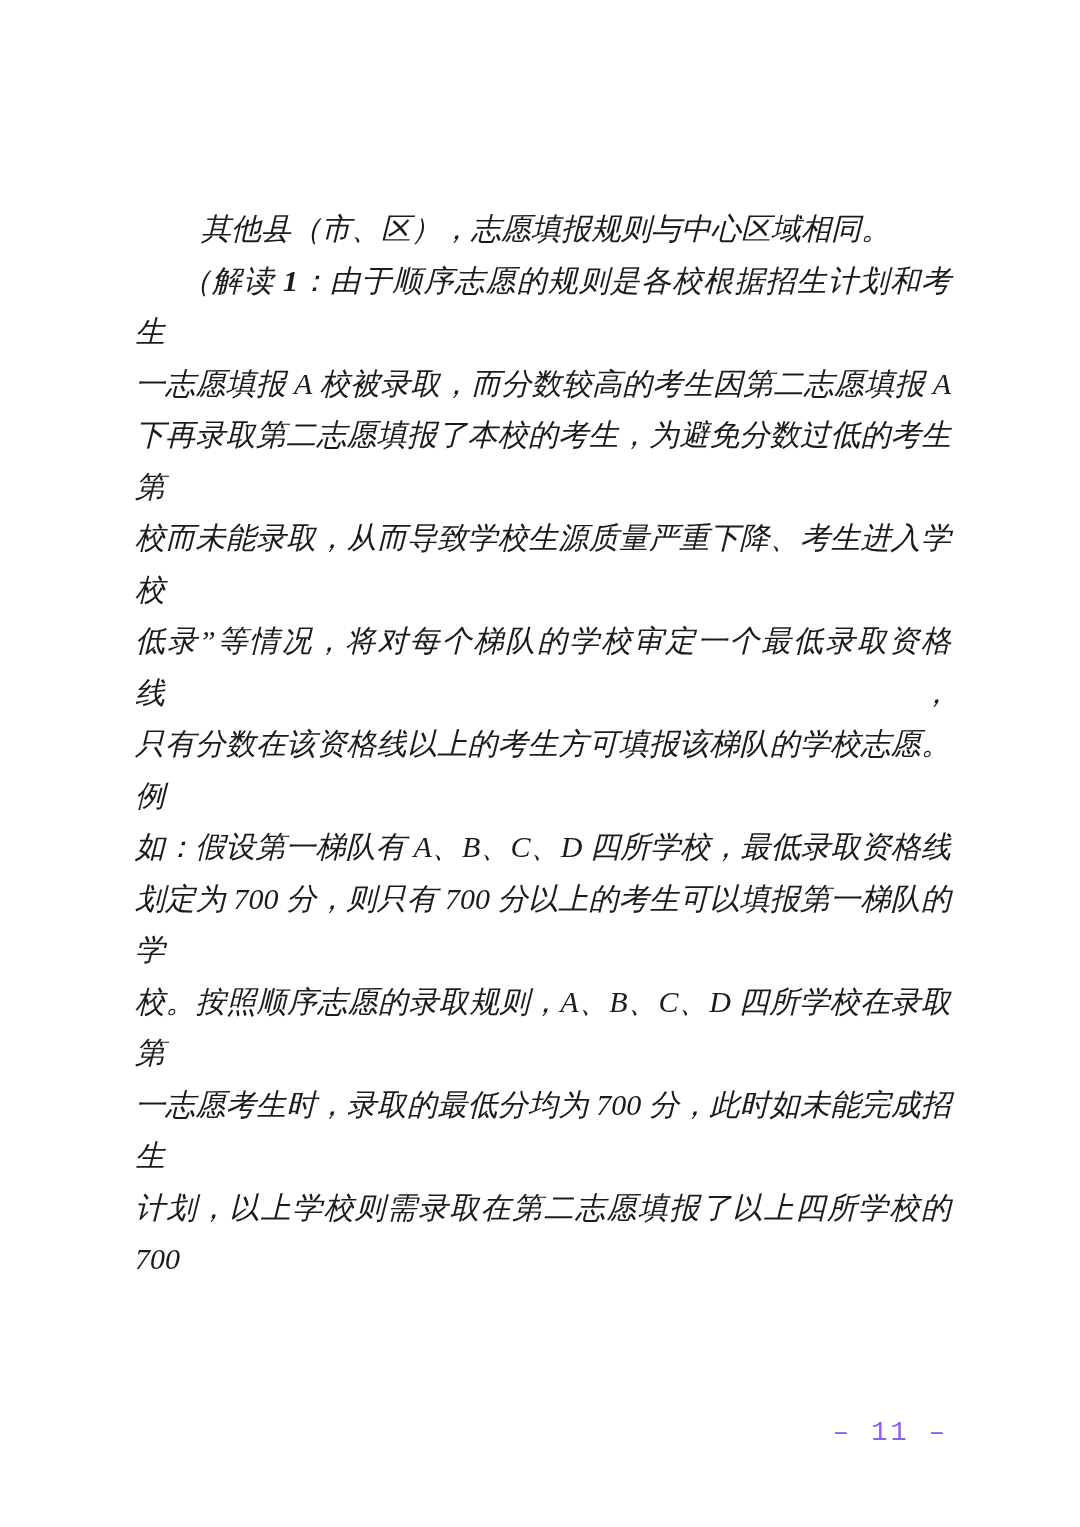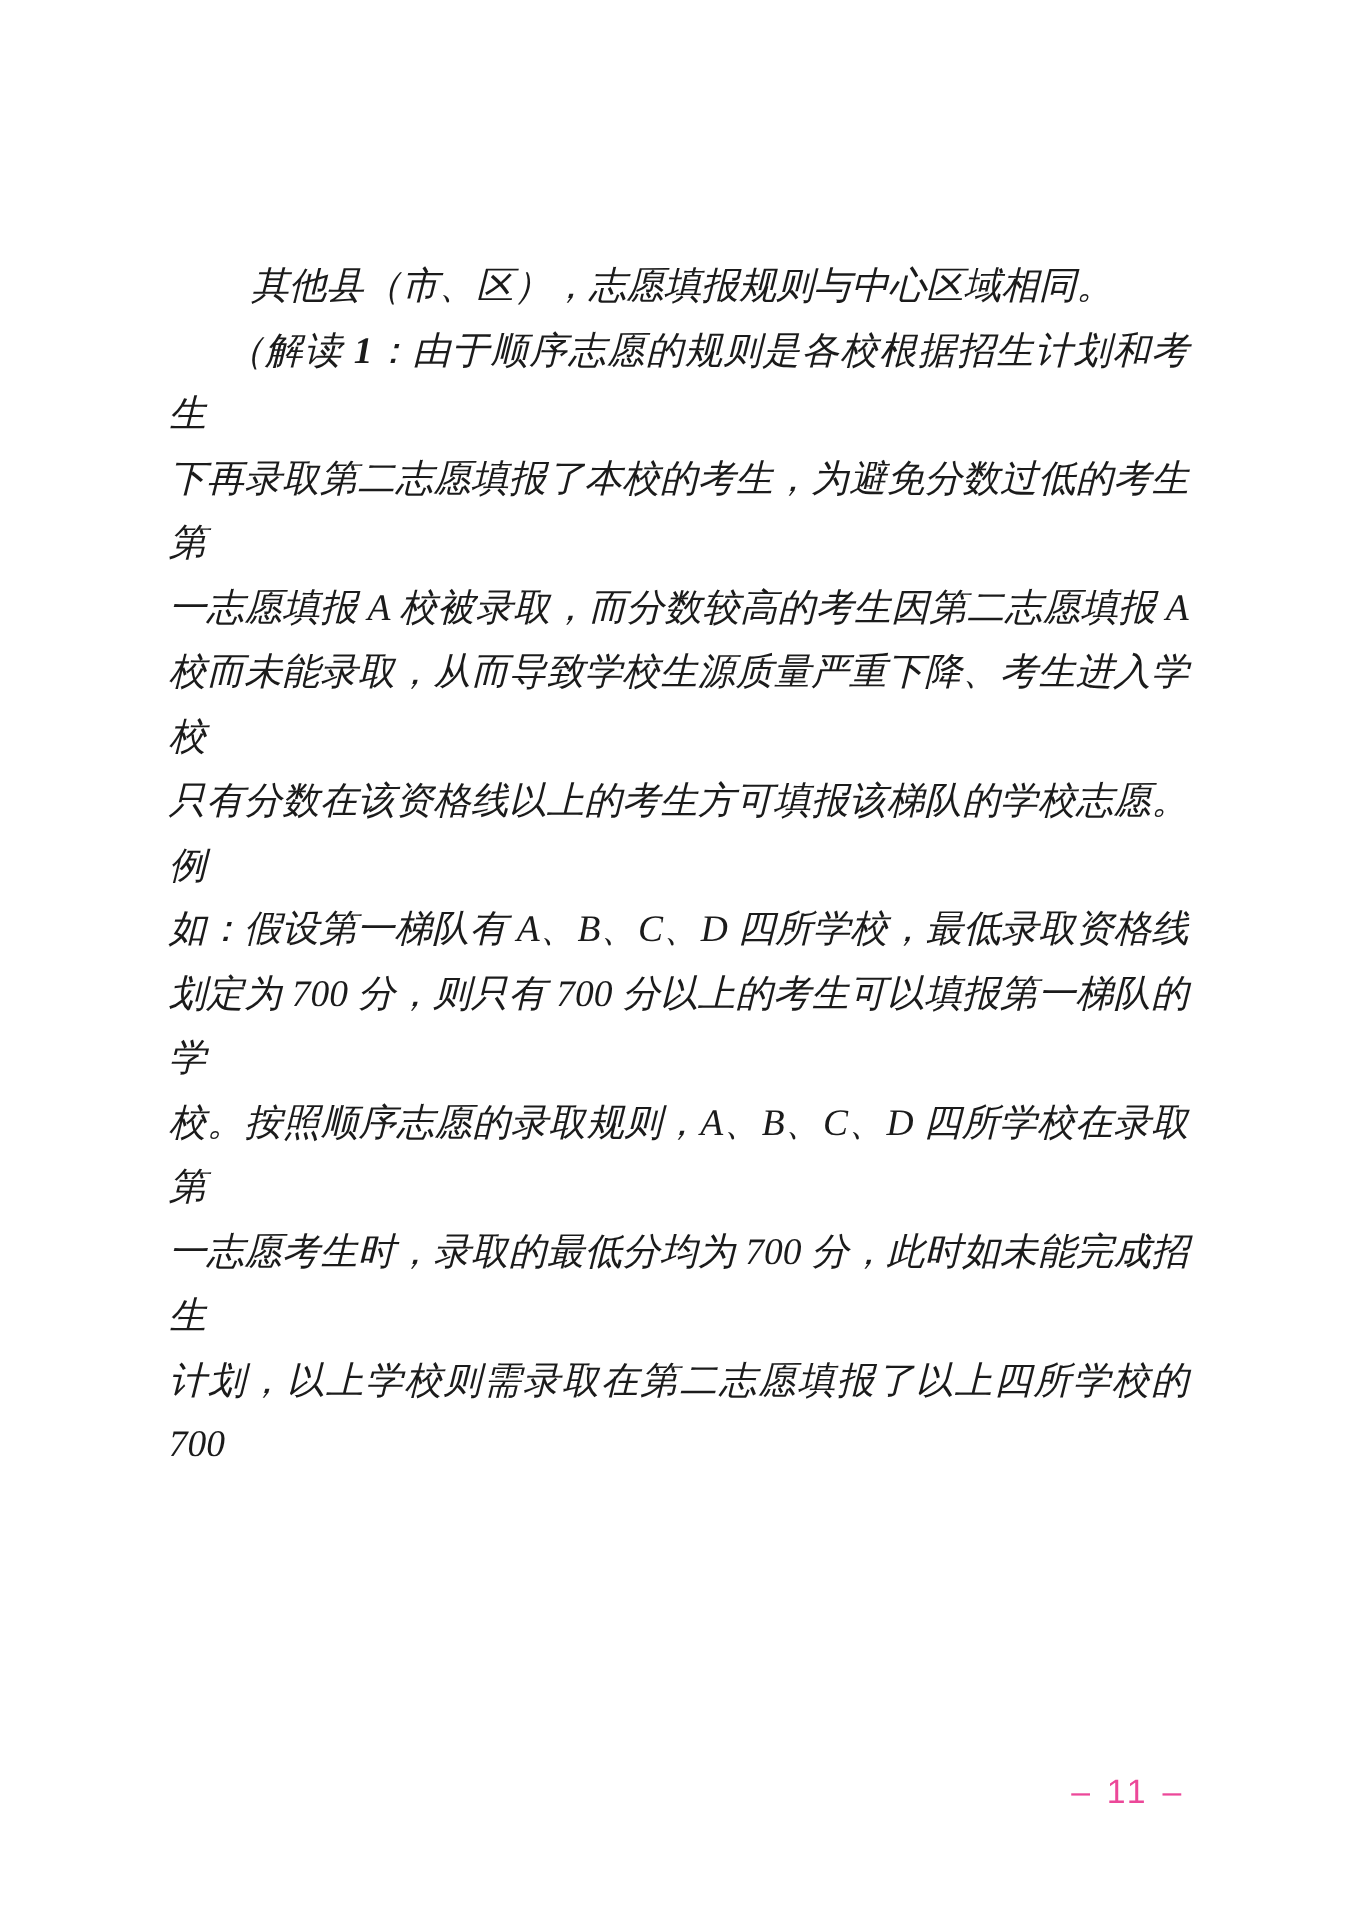--- a/index.html
+++ b/index.html
@@ -32,36 +32,37 @@
   .line.last {
     text-align-last: left;
   }
   .b { font-weight: bold; }
   .page-number {
     position: absolute;
     top: 1418px;
     right: 132px;
     font-size: 27px;
     line-height: 30px;
-    color: #ec4899;
+    color: #8b5cf6;
     letter-spacing: 3px;
-    font-family: Liberation Sans, sans-serif;
+    font-family: Liberation Mono, monospace;
     text-align: center;
   }
 </style>
 </head>
 <body>
 
 <div class="page">
   <div class="doc-body" id="doc-body">
       <div class="line last" style="text-indent: 66px;"><span>其他县（市、区），志愿填报规则与中心区域相同。</span></div>
       <div class="line" style="text-indent: 46px;"><span>（解读 </span><span class="b">1</span><span>：由于顺序志愿的规则是各校根据招生计划和考生</span></div>
+      <div class="line"><span>一志愿填报 A 校被录取，而分数较高的考生因第二志愿填报 A</span></div>
       <div class="line"><span>下再录取第二志愿填报了本校的考生，为避免分数过低的考生第</span></div>
-      <div class="line"><span>一志愿填报 A 校被录取，而分数较高的考生因第二志愿填报 A</span></div>
       <div class="line"><span>校而未能录取，从而导致学校生源质量严重下降、考生进入学校</span></div>
+      <div class="line"><span>低录”等情况，将对每个梯队的学校审定一个最低录取资格线，</span></div>
       <div class="line"><span>只有分数在该资格线以上的考生方可填报该梯队的学校志愿。例</span></div>
       <div class="line"><span>如：假设第一梯队有 A、B、C、D 四所学校，最低录取资格线</span></div>
       <div class="line"><span>划定为 700 分，则只有 700 分以上的考生可以填报第一梯队的学</span></div>
       <div class="line"><span>校。按照顺序志愿的录取规则，A、B、C、D 四所学校在录取第</span></div>
       <div class="line"><span>一志愿考生时，录取的最低分均为 700 分，此时如未能完成招生</span></div>
       <div class="line"><span>计划，以上学校则需录取在第二志愿填报了以上四所学校的 700</span></div>
     </div>
   <div class="page-number">– 11 –</div>
 </div>
 

